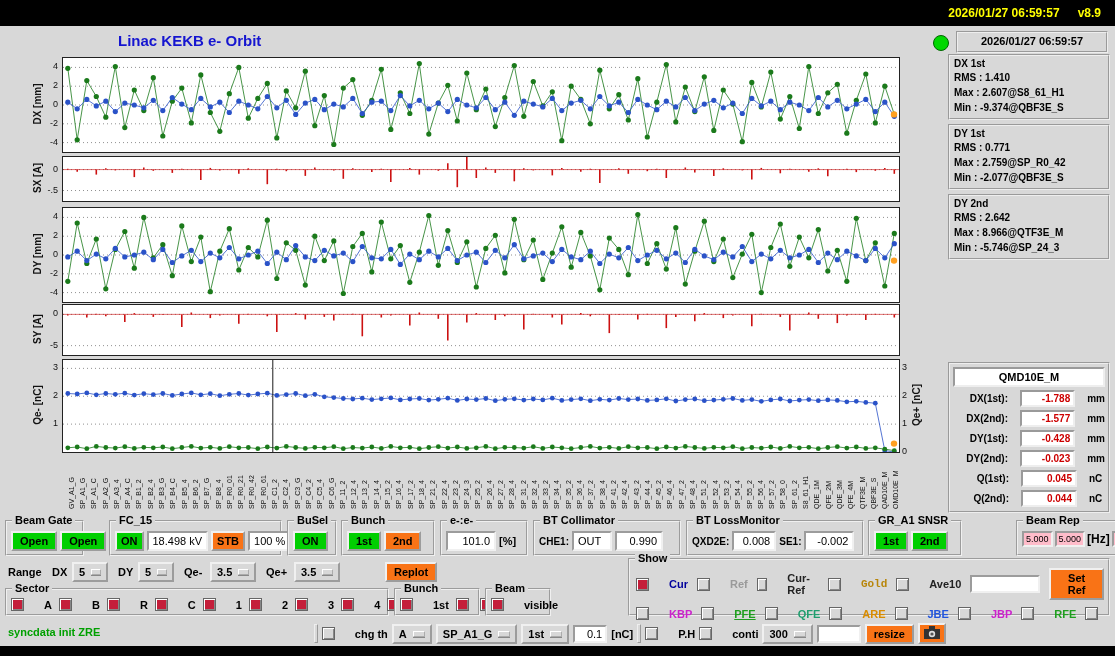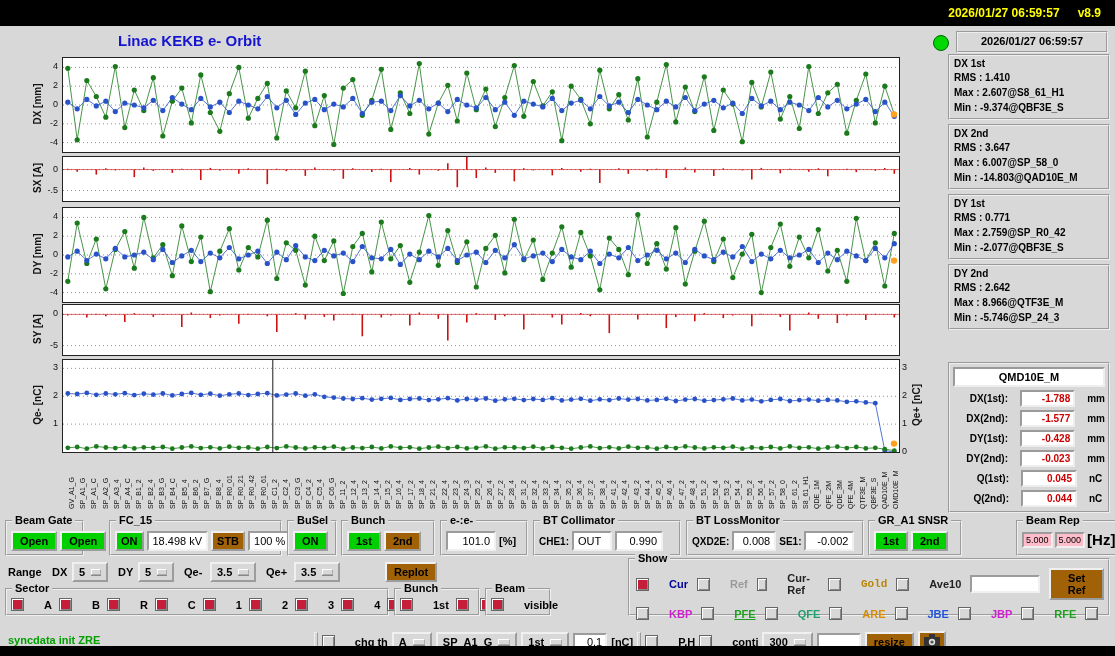--- a/index.html
+++ b/index.html
@@ -32,36 +32,36 @@
   #bpm-title{border:2px inset #eee;background:#fff;font:bold 11px "Liberation Sans",sans-serif;text-align:center;padding:2px 0;margin-bottom:3px;}
   .bpm-row{display:flex;align-items:center;gap:12px;margin-top:3px;}
   .bpm-row .bl{width:56px;text-align:right;font:bold 10px "Liberation Sans",sans-serif;}
   .bpm-row .bv{width:46px;border:2px inset #eee;background:#fff;color:#cc0000;font:bold 10px "Liberation Sans",sans-serif;text-align:right;padding:1px 3px;}
   .bpm-row .bu{font:bold 10px "Liberation Sans",sans-serif;}
 
   
   .grp{position:absolute;border:2px groove #f0f0f0;background:#d8d8d8;box-sizing:border-box;}
   .grp-label{position:absolute;top:-8px;left:5px;background:#d8d8d8;padding:0 3px;font:bold 11px "Liberation Sans",sans-serif;white-space:nowrap;}
   .grp-body{position:absolute;left:4px;right:2px;top:9px;display:flex;gap:3px;align-items:center;}
-  .btn{display:inline-block;border:2px outset #f0f0f0;background:#a16207;font:bold 11px "Liberation Sans",sans-serif;padding:2px 7px;text-align:center;cursor:default;}
+  .btn{display:inline-block;border:2px outset #f0f0f0;background:#f97316;font:bold 11px "Liberation Sans",sans-serif;padding:2px 7px;text-align:center;cursor:default;}
   .btn.green{background:#00cf00;}
   .field{display:inline-block;border:2px inset #f0f0f0;background:#fff;font:11px "Liberation Sans",sans-serif;padding:2px 4px;white-space:nowrap;}
   .field.pink{background:#ffbcca;}
   .field.sm{font-size:9px;padding:1px 2px;}
   .lbl{font:bold 11px "Liberation Sans",sans-serif;white-space:nowrap;}
-  .lbl.sm{font-size:15px;}
+  .lbl.sm{font-size:12px;}
   .dd{display:inline-flex;align-items:center;justify-content:space-between;gap:6px;border:2px outset #f0f0f0;background:#d8d8d8;padding:2px 5px;font:bold 11px "Liberation Sans",sans-serif;cursor:default;}
   .ddmark{display:inline-block;width:10px;height:4px;border:1px outset #fff;background:#d8d8d8;box-shadow:0 1px 0 #888;}
   .cbitem{display:inline-flex;align-items:center;gap:20px;}
   .cb{display:inline-block;width:11px;height:11px;background:#d8d8d8;border:1px solid #666;box-shadow:inset 1px 1px 0 #fff,inset -1px -1px 0 #888;}
   .cb.on{background:#c41e3a;}
   .cblbl{font:bold 11px "Liberation Sans",sans-serif;}
   input.entry{border:2px inset #f0f0f0;background:#fff;font:11px "Liberation Sans",sans-serif;padding:1px 3px;}
   .row2item{position:absolute;top:562px;}
-  .statusbar{position:absolute;left:0;top:621px;width:951px;height:24px;background:#d8d8d8;margin-top:8px;}
+  .statusbar{position:absolute;left:0;top:621px;width:951px;height:24px;background:#d8d8d8;}
   .statusbar .msg{position:absolute;left:8px;top:5px;font:bold 11px "Liberation Sans",sans-serif;color:#00a000;}
   .sb-right{position:absolute;right:5px;top:2px;display:flex;gap:4px;align-items:center;}
   .vsep{display:inline-block;width:2px;height:17px;border:1px outset #eee;background:#d8d8d8;}
   .show-rows{position:absolute;left:6px;right:4px;top:8px;}
   .show-row{display:flex;gap:9px;align-items:center;margin-bottom:7px;}
 </style>
 </head>
 <body>
 
 <div class="topbar">
@@ -893,26 +893,20 @@
 <div class="led"></div>
 <div class="timebox">2026/01/27 06:59:57</div>
 <div id="stat-groups">
     <div class="statgroup">
       <div class="sg-name">DX 1st</div>
       <div class="sg-row">RMS : 1.410</div>
       <div class="sg-row">Max : 2.607@S8_61_H1</div>
       <div class="sg-row">Min : -9.374@QBF3E_S</div>
     </div>
     <div class="statgroup">
-      <div class="sg-name">DX 2nd</div>
-      <div class="sg-row">RMS : 3.647</div>
-      <div class="sg-row">Max : 6.007@SP_58_0</div>
-      <div class="sg-row">Min : -14.803@QAD10E_M</div>
-    </div>
-    <div class="statgroup">
       <div class="sg-name">DY 1st</div>
       <div class="sg-row">RMS : 0.771</div>
       <div class="sg-row">Max : 2.759@SP_R0_42</div>
       <div class="sg-row">Min : -2.077@QBF3E_S</div>
     </div>
     <div class="statgroup">
       <div class="sg-name">DY 2nd</div>
       <div class="sg-row">RMS : 2.642</div>
       <div class="sg-row">Max : 8.966@QTF3E_M</div>
       <div class="sg-row">Min : -5.746@SP_24_3</div>

